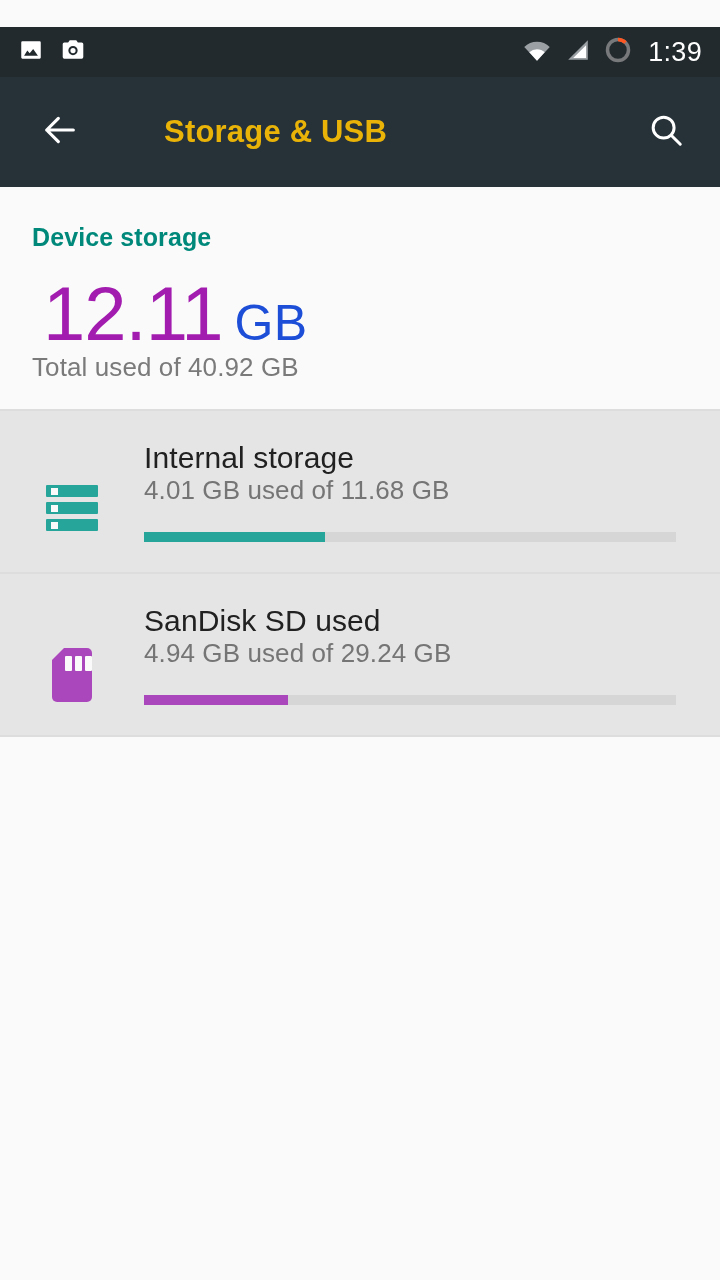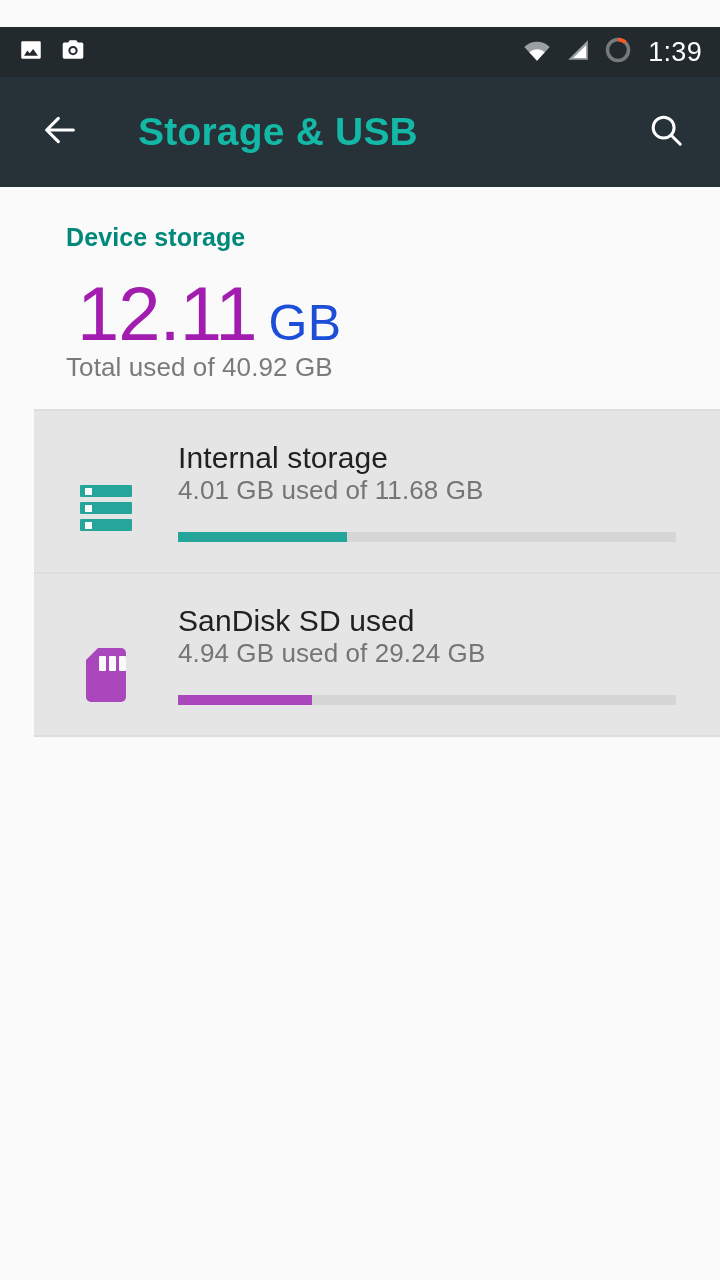--- a/index.html
+++ b/index.html
@@ -56,42 +56,41 @@
   .back-btn {
     width: 48px;
     height: 48px;
     display: flex;
     align-items: center;
     justify-content: center;
     cursor: pointer;
     flex: 0 0 auto;
   }
   .app-title {
-    color: #14b8a6;
-    font-size: 39px;
+    color: #eab308;
+    font-size: 31px;
     font-weight: 700;
-    margin-left: 54px;
+    margin-left: 80px;
     letter-spacing: 0.2px;
     white-space: nowrap;
   }
   .search-btn {
     margin-left: auto;
     width: 48px;
     height: 48px;
     display: flex;
     align-items: center;
     justify-content: center;
     cursor: pointer;
     flex: 0 0 auto;
   }
 
   
   .content {
     background: #fafafa;
-    padding-left: 34px;
   }
   .section-header {
     color: #00897b;
     font-size: 25px;
     font-weight: 700;
     padding: 36px 0 0 32px;
     letter-spacing: 0.1px;
   }
 
   .summary {

